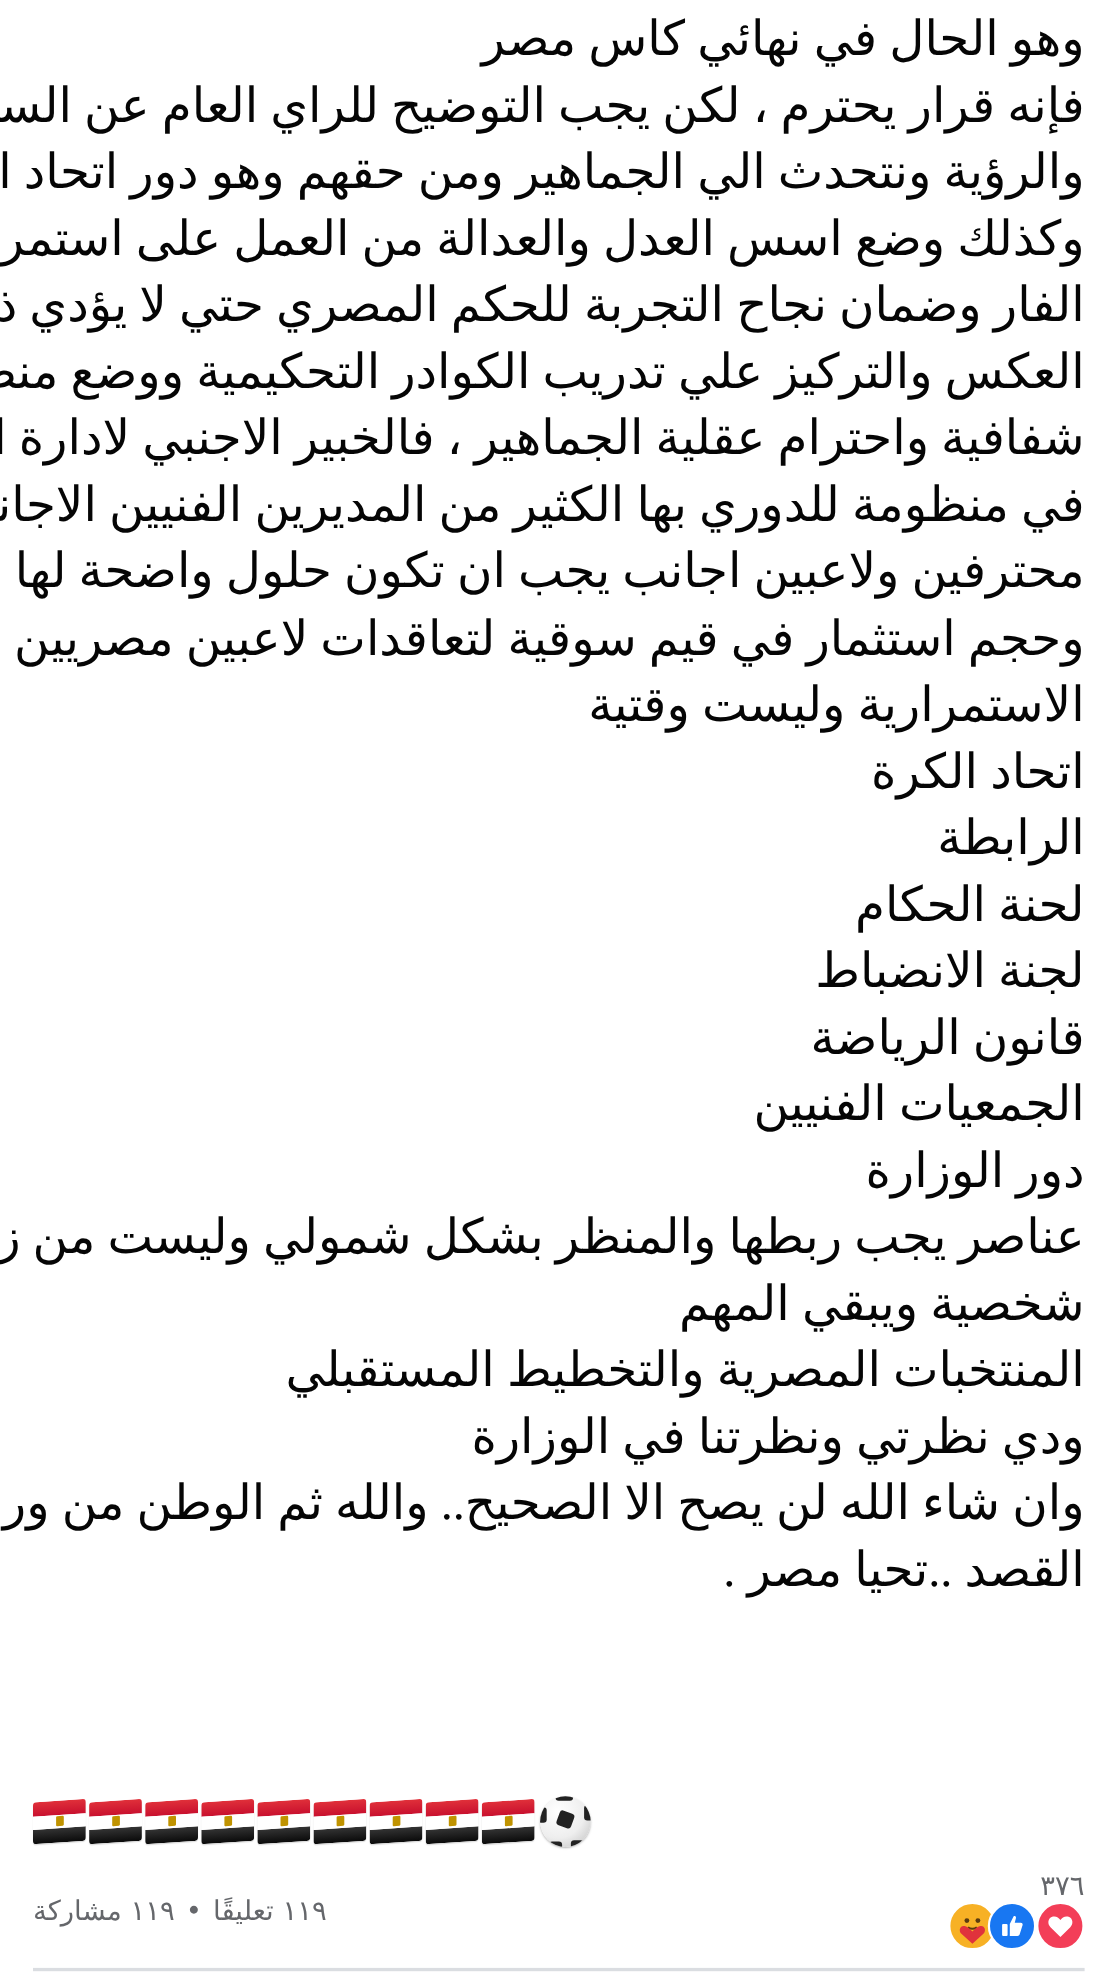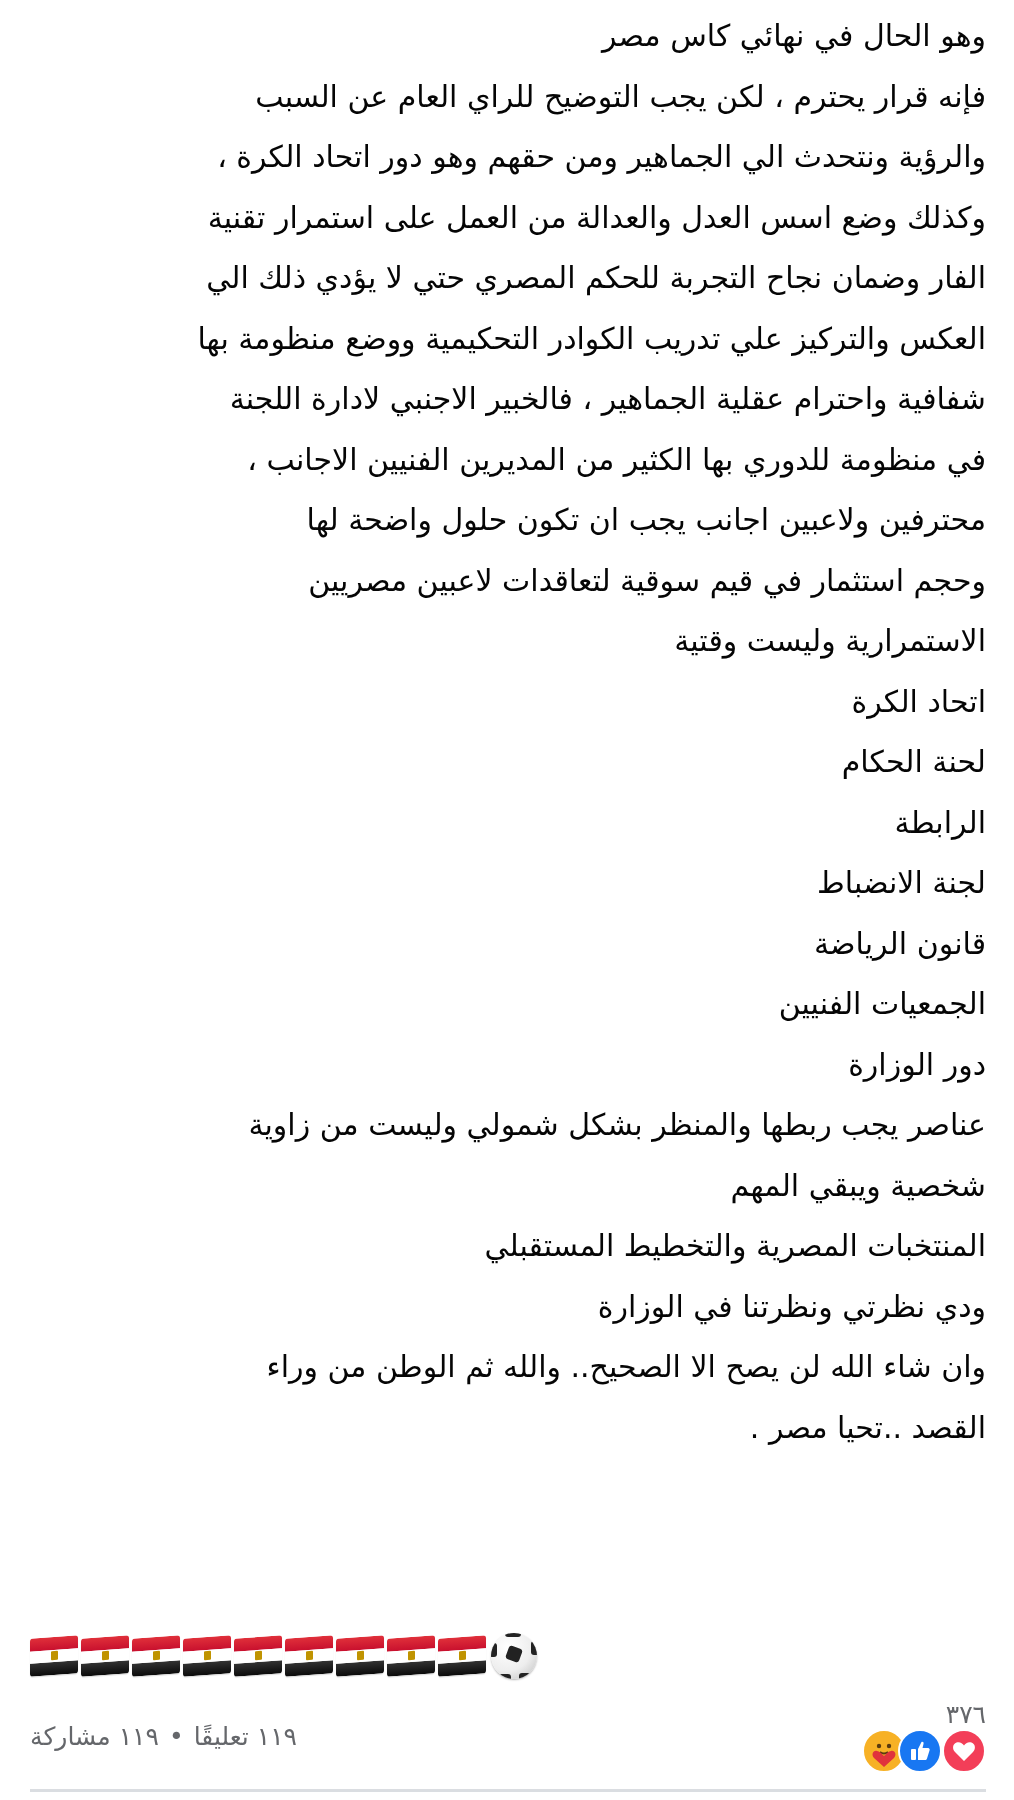--- a/index.html
+++ b/index.html
@@ -1,19 +1,19 @@
 <!DOCTYPE html>
 <html><head>
   <meta charset="utf-8">
   <style>
     html, body { margin: 0; padding: 0; background: #ffffff; }
     body { width: 1014px; height: 1800px; position: relative; overflow: hidden;
            font-family: "DejaVu Sans", sans-serif; color: #050505; }
     .post-body { position: absolute; top: 6px; right: 28px; width: 970px; direction: rtl; text-align: right; }
-    .line { font-size: 30px; line-height: 60.5px; white-space: nowrap; height: 60.5px; }
+    .line { font-size: 44px; line-height: 60.5px; white-space: nowrap; height: 60.5px; font-family: Liberation Serif, serif; }
     .emoji-row { position: absolute; top: 1630px; left: 30px; height: 52px; display: flex; flex-direction: row; align-items: center; gap: 0px; }
     .flag { width: 48px; height: 38px; margin-right: 3px; position: relative; border-radius: 3px; overflow: hidden;
             transform: skewY(-4deg); box-shadow: 0 1px 1px rgba(0,0,0,0.15); }
     .flag .r { height: 33.3%; background: linear-gradient(#e0303a,#c8102e); }
     .flag .w { height: 33.4%; background: #ffffff; position: relative; }
     .flag .b { height: 33.3%; background: linear-gradient(#333,#0a0a0a); }
     .flag .eagle { position: absolute; left: 50%; top: 50%; width: 7px; height: 9px; margin-left: -3.5px; margin-top: -4.5px; background: #c09300; border-radius: 1px; }
     .ball { width: 46px; height: 46px; border-radius: 50%; background: radial-gradient(circle at 35% 30%, #ffffff 0%, #eeeeee 55%, #bdbdbd 100%);
             position: relative; box-shadow: 0 1px 2px rgba(0,0,0,0.3); margin-left: 2px; overflow: hidden; }
     .ball .p { position: absolute; background: #222; }
@@ -37,22 +37,22 @@
   <div class="line">والرؤية ونتحدث الي الجماهير ومن حقهم وهو دور اتحاد الكرة  ،</div>
   <div class="line">وكذلك وضع اسس العدل والعدالة من العمل على استمرار تقنية</div>
   <div class="line">الفار  وضمان نجاح التجربة للحكم المصري حتي لا يؤدي ذلك الي</div>
   <div class="line">العكس والتركيز علي تدريب الكوادر التحكيمية ووضع منظومة بها</div>
   <div class="line">شفافية واحترام عقلية الجماهير  ، فالخبير الاجنبي لادارة اللجنة</div>
   <div class="line">في منظومة للدوري بها الكثير من المديرين الفنيين الاجانب ،</div>
   <div class="line">محترفين ولاعبين اجانب  يجب ان تكون حلول  واضحة لها</div>
   <div class="line">وحجم استثمار في قيم سوقية لتعاقدات لاعبين مصريين</div>
   <div class="line">الاستمرارية وليست وقتية</div>
   <div class="line">اتحاد الكرة</div>
+  <div class="line">الرابطة</div>
   <div class="line">لحنة الحكام</div>
-  <div class="line">الرابطة</div>
   <div class="line">لجنة الانضباط</div>
   <div class="line">قانون الرياضة</div>
   <div class="line">الجمعيات الفنيين</div>
   <div class="line">دور الوزارة</div>
   <div class="line">عناصر يجب ربطها والمنظر بشكل شمولي وليست من زاوية</div>
   <div class="line">شخصية ويبقي المهم</div>
   <div class="line">المنتخبات المصرية والتخطيط المستقبلي</div>
   <div class="line">ودي نظرتي ونظرتنا في الوزارة</div>
   <div class="line">وان شاء الله لن  يصح الا الصحيح.. والله ثم الوطن من وراء</div>
   <div class="line">القصد ..تحيا مصر .</div>

